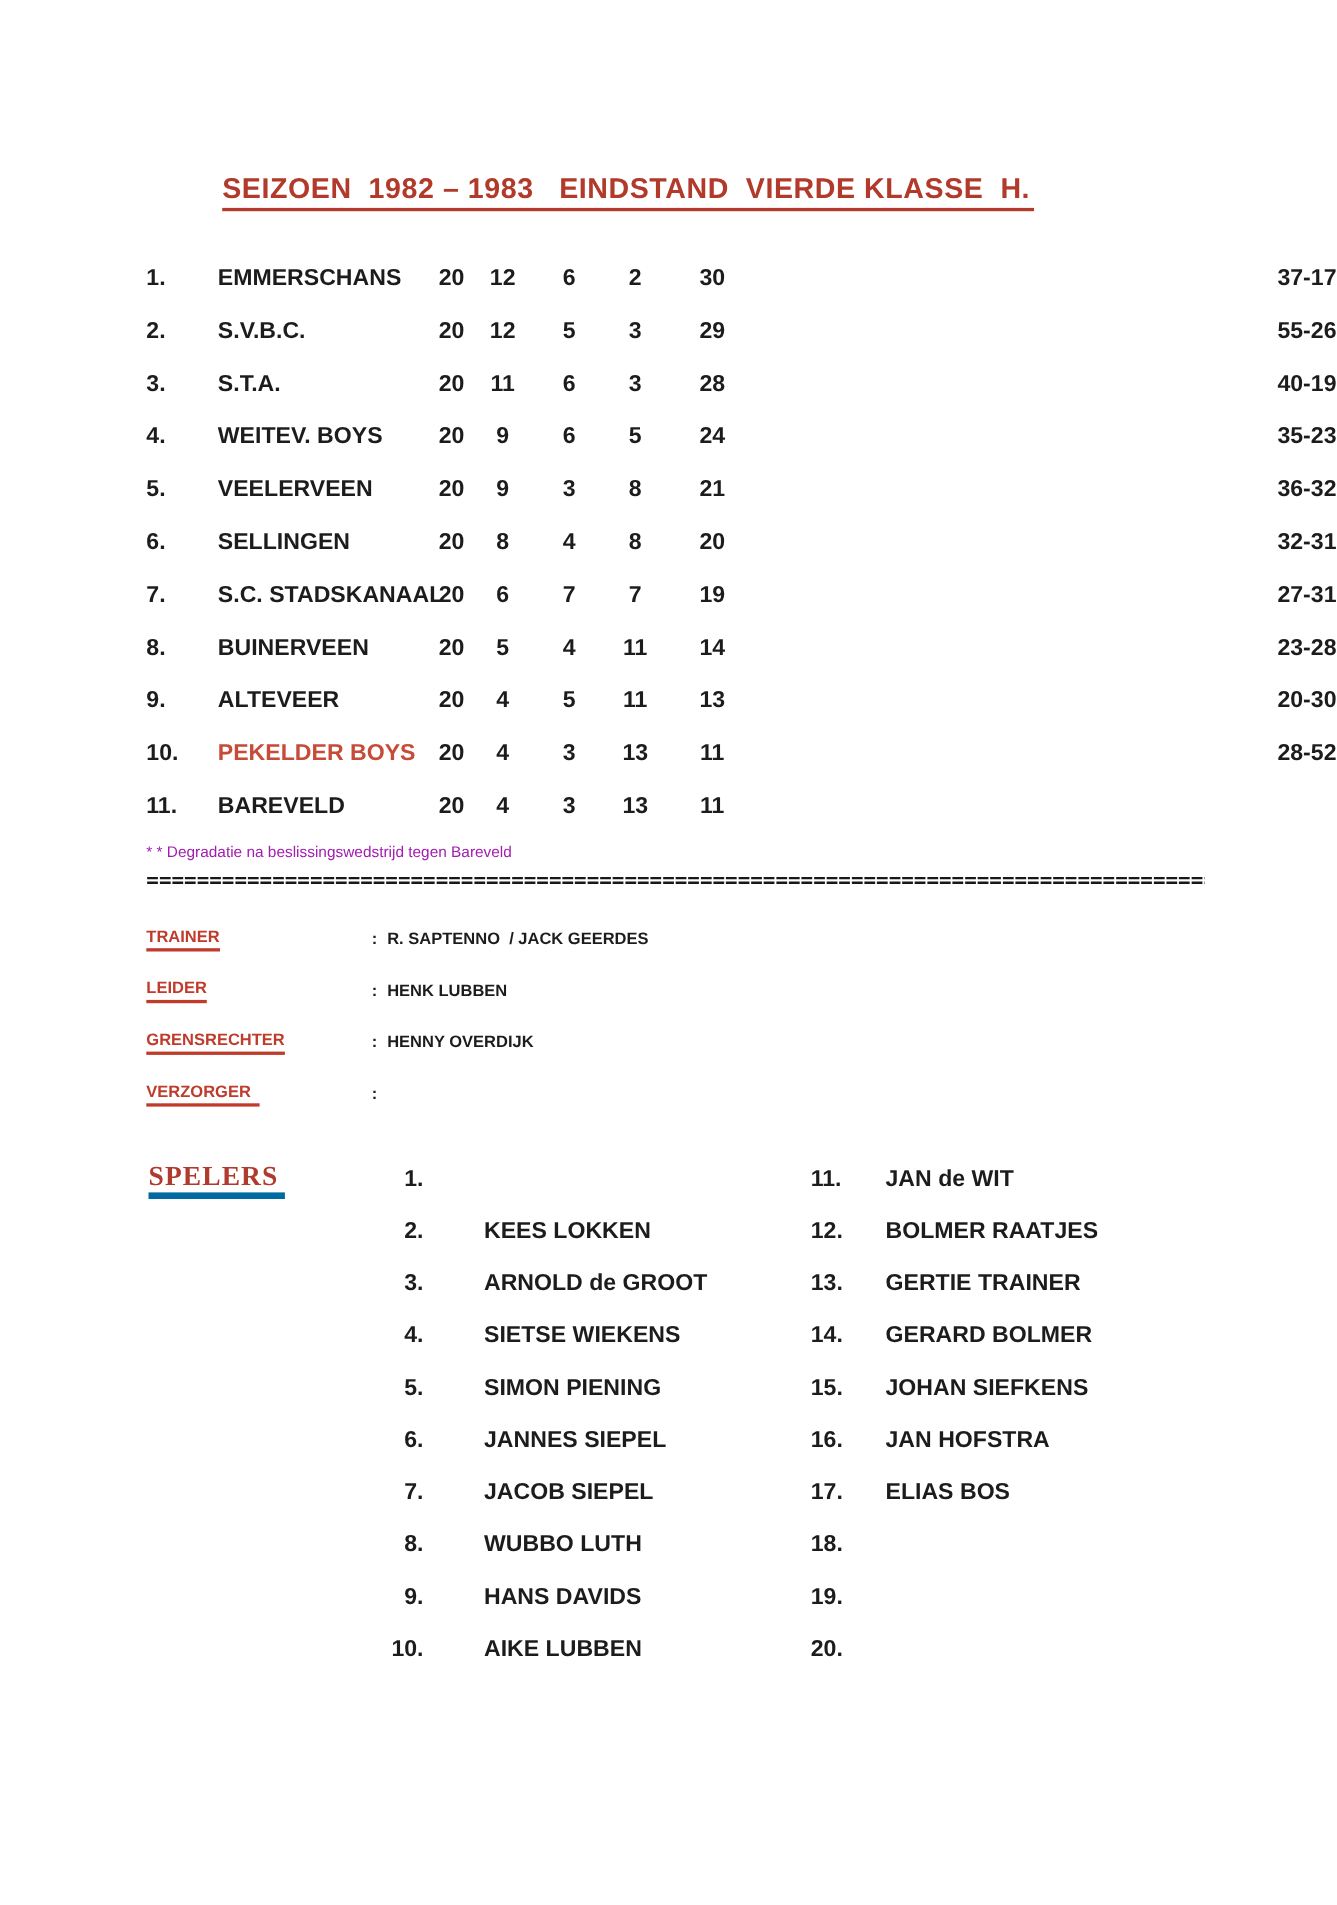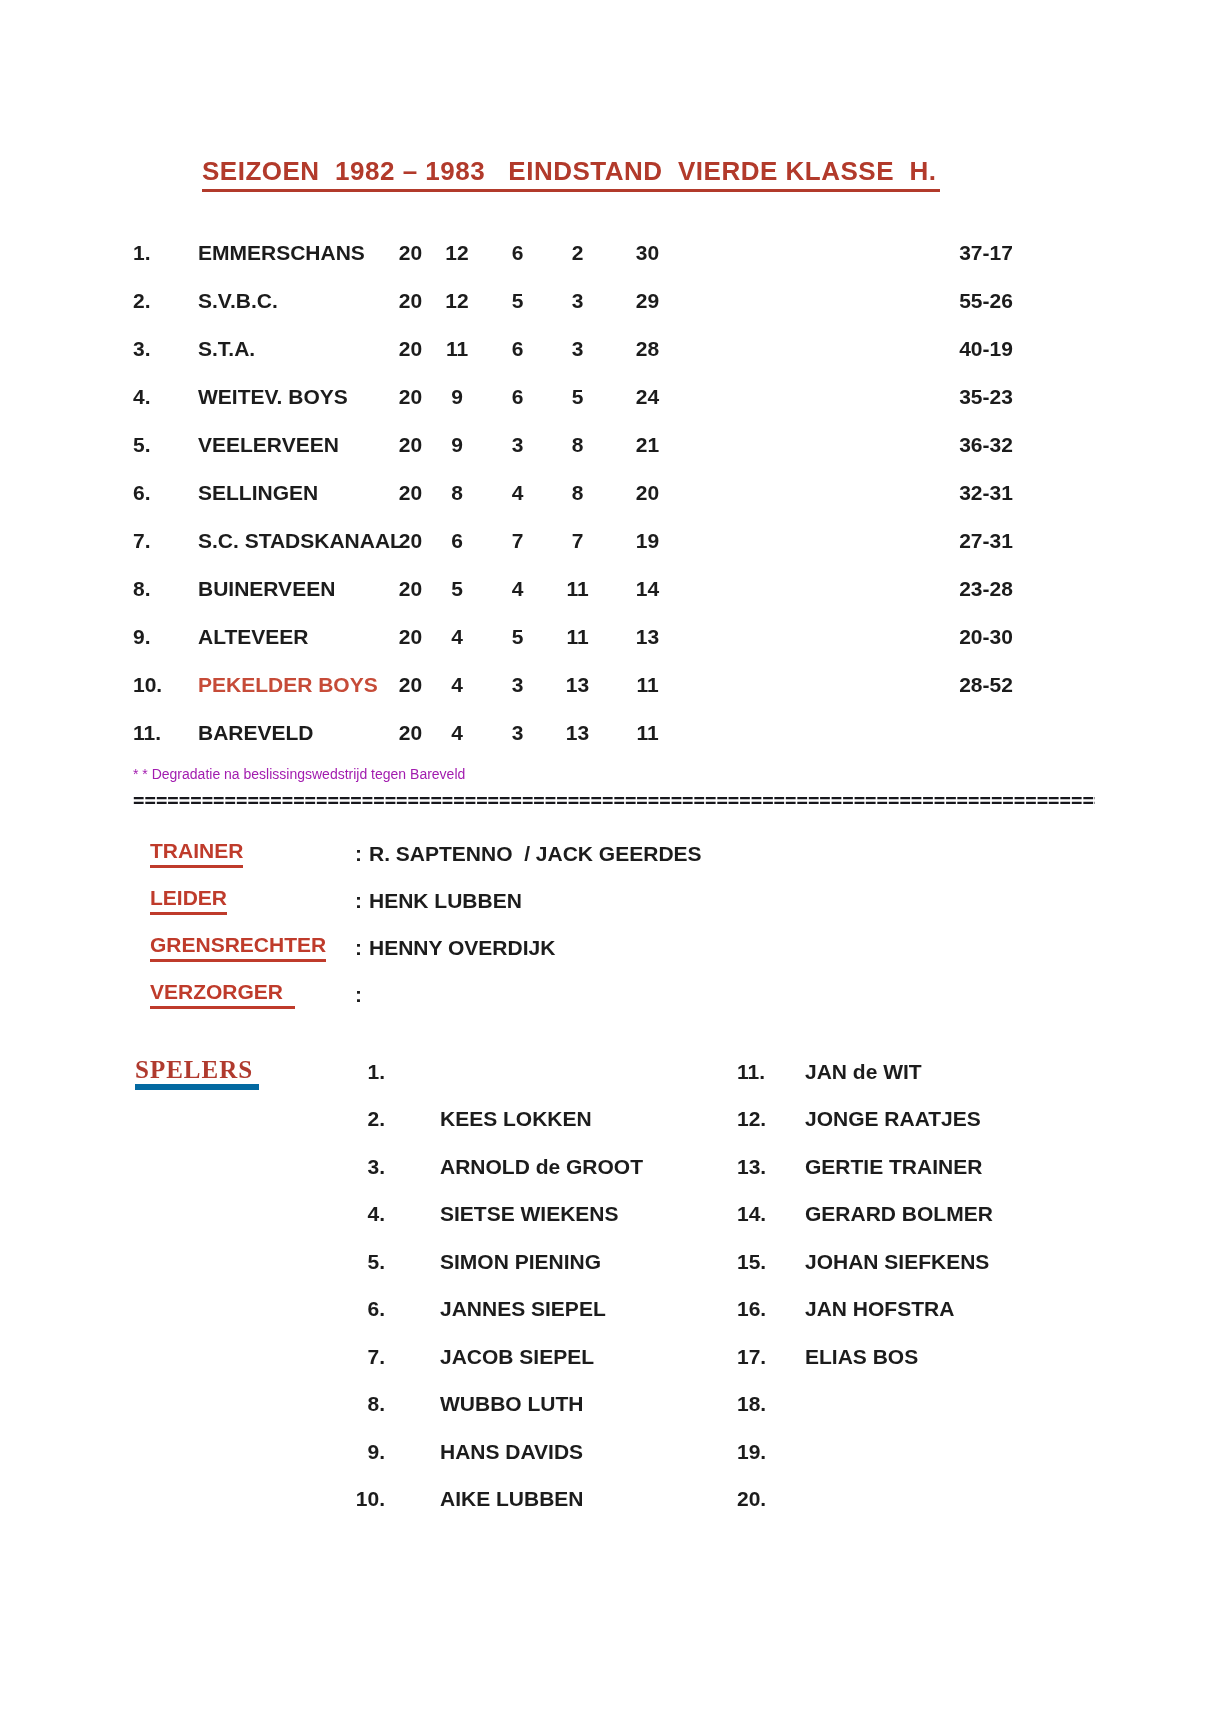--- a/index.html
+++ b/index.html
@@ -19,40 +19,40 @@
   }
 
   
   .standings { position:absolute; left:0; top:229px; width:1215px; padding-left:133px; }
   .t-row {
     display:grid; grid-template-columns:65px 199px 27px 66px 55px 65px 75px auto;
     height:48px; align-items:center; font-size:21px;
   }
   .c { white-space:pre; }
   .cell-num { text-align:center; }
-  .cell-goals { text-align:center; padding-left:72px; }
+  .cell-goals { text-align:right; padding-left:72px; }
   .cell-club.red { color:#c64b38; }
 
   
   .footnote {
     position:absolute; left:133px; top:766px;
     font-size:14px; font-weight:normal; color:#a21caf; white-space:pre;
   }
   .separator {
     position:absolute; left:133px; top:792px; width:962px; height:17px;
     overflow:hidden; white-space:nowrap;
     font-family:"DejaVu Sans Mono",monospace; font-weight:bold;
     font-size:19px; line-height:16px; letter-spacing:0; color:#17171c;
   }
 
   
   .staff { position:absolute; left:0; top:830px; width:1100px; padding-left:133px; }
   .s-row {
     display:grid; grid-template-columns:205px 14px auto;
-    height:47px; align-items:center; font-size:21px;margin-left:17px;
+    height:47px; align-items:center; font-size:15px;
   }
   .s-label {
     display:inline-block; color:#bf3b2b;
     border-bottom:3px solid #bf3b2b; padding-bottom:2px; white-space:pre;
   }
   .s-colon { color:#1c1c1c; }
   .s-value { white-space:pre; }
 
   
   .spelers-heading {
@@ -288,21 +288,21 @@
 
   <div class="players players-right">
 
       <div class="p-row">
         <span class="p-num">11.</span>
         <span class="p-name">JAN de WIT</span>
       </div>
 
       <div class="p-row">
         <span class="p-num">12.</span>
-        <span class="p-name">JONGE RAATJES</span>
+        <span class="p-name">BOLMER RAATJES</span>
       </div>
 
       <div class="p-row">
         <span class="p-num">13.</span>
         <span class="p-name">GERTIE TRAINER</span>
       </div>
 
       <div class="p-row">
         <span class="p-num">14.</span>
         <span class="p-name">GERARD BOLMER</span>

